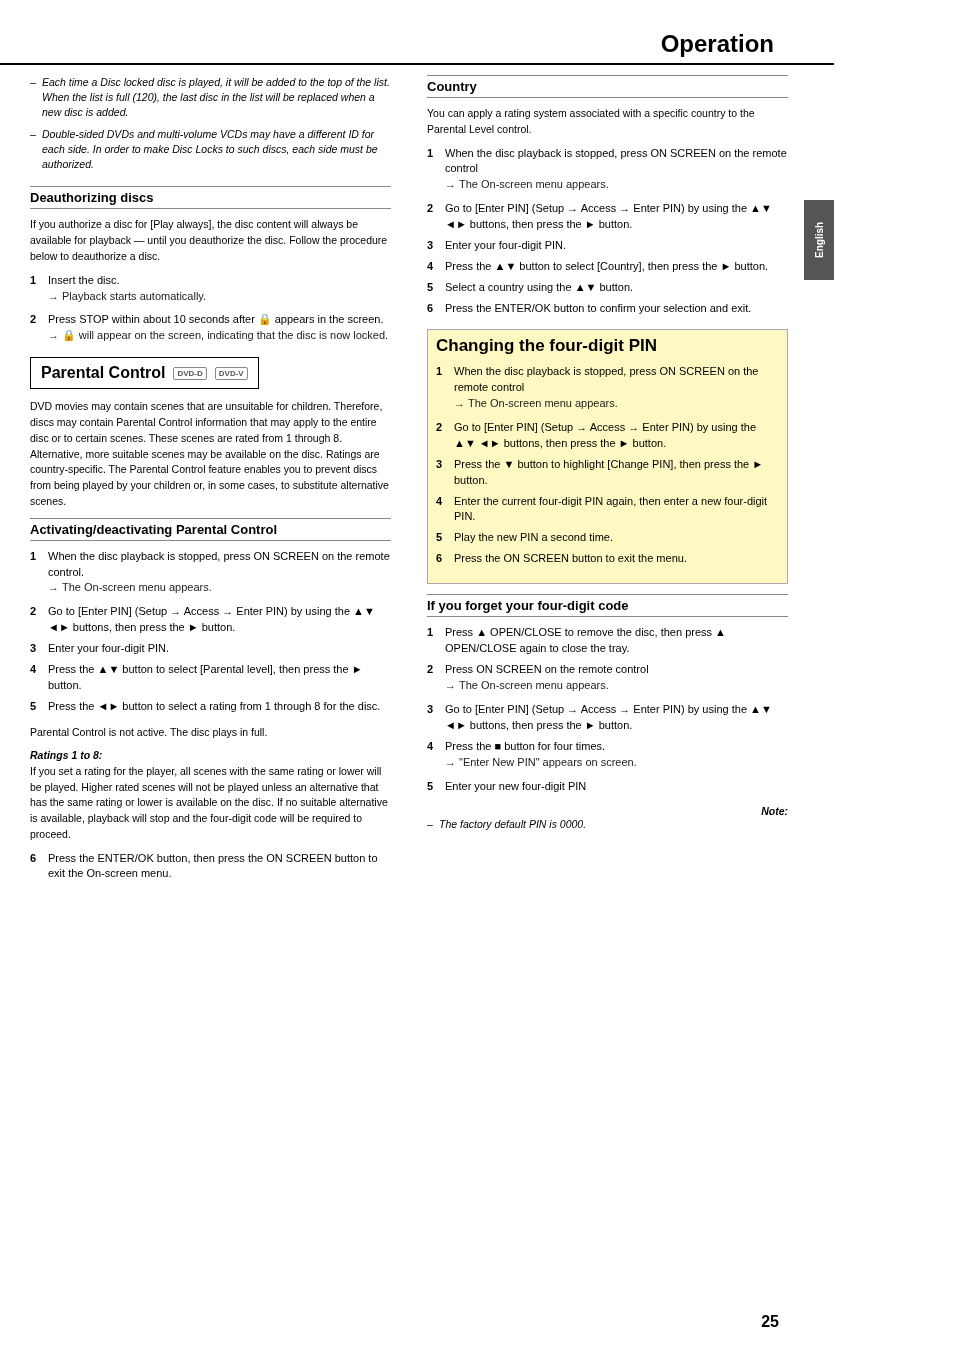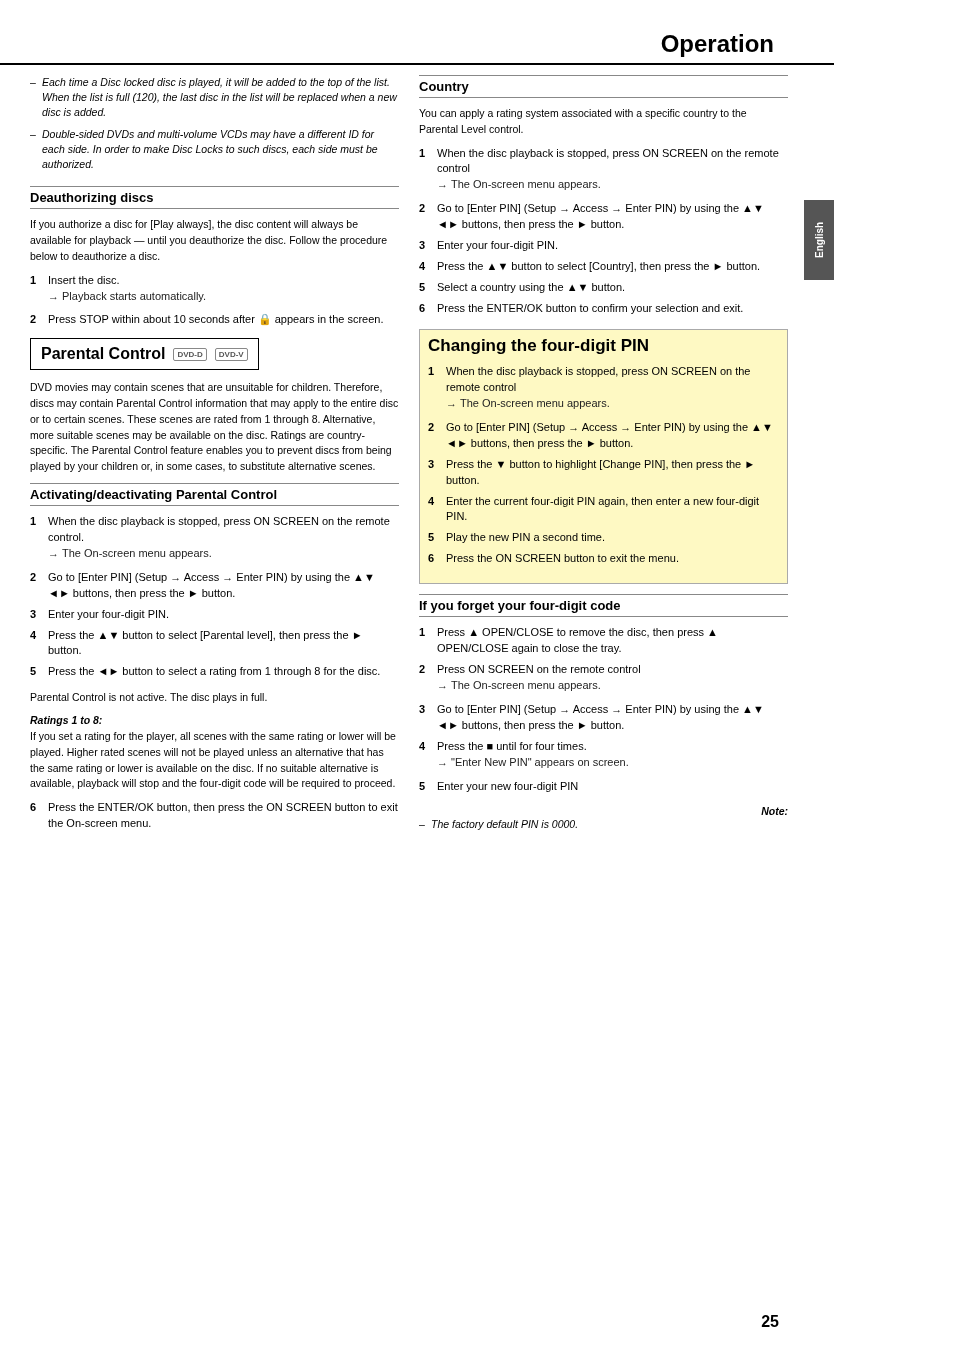--- a/index.html
+++ b/index.html
@@ -50,21 +50,21 @@
       height: 80px;
       display: flex;
       align-items: center;
       justify-content: center;
     }
 
     
     .content-area {
       display: flex;
       padding: 0 46px 0 30px;
-      gap: 20px;
+      gap: 36px;
     }
 
     .left-col {
       flex: 1;
       max-width: 430px;
     }
 
     .right-col {
       flex: 1;
       max-width: 430px;
@@ -242,20 +242,21 @@
           <span class="num">1</span>
           <div class="list-content">
             <span>Insert the disc.</span>
             <div class="arrow-item">Playback starts automatically.</div>
           </div>
         </li>
         <li>
           <span class="num">2</span>
           <div class="list-content">
             <span>Press STOP within about 10 seconds after 🔒 appears in the screen.</span>
+            <div class="arrow-item">🔒 will appear on the screen, indicating that the disc is now locked.</div>
           </div>
         </li>
       </ol>
 
       
       <div class="parental-box">
         <span class="parental-box-title">Parental Control</span>
         <span class="dvd-badge">DVD-D</span>
         <span class="dvd-badge">DVD-V</span>
       </div>
@@ -425,21 +426,21 @@
           </li>
           <li>
             <span class="num">3</span>
             <div class="list-content">
               <span>Go to [Enter PIN] (Setup → Access → Enter PIN) by using the ▲▼ ◄► buttons, then press the ► button.</span>
             </div>
           </li>
           <li>
             <span class="num">4</span>
             <div class="list-content">
-              <span>Press the ■ until for four times.</span>
+              <span>Press the ■ button for four times.</span>
               <div class="arrow-item">"Enter New PIN" appears on screen.</div>
             </div>
           </li>
           <li>
             <span class="num">5</span>
             <div class="list-content">
               <span>Enter your new four-digit PIN</span>
             </div>
           </li>
         </ol>

